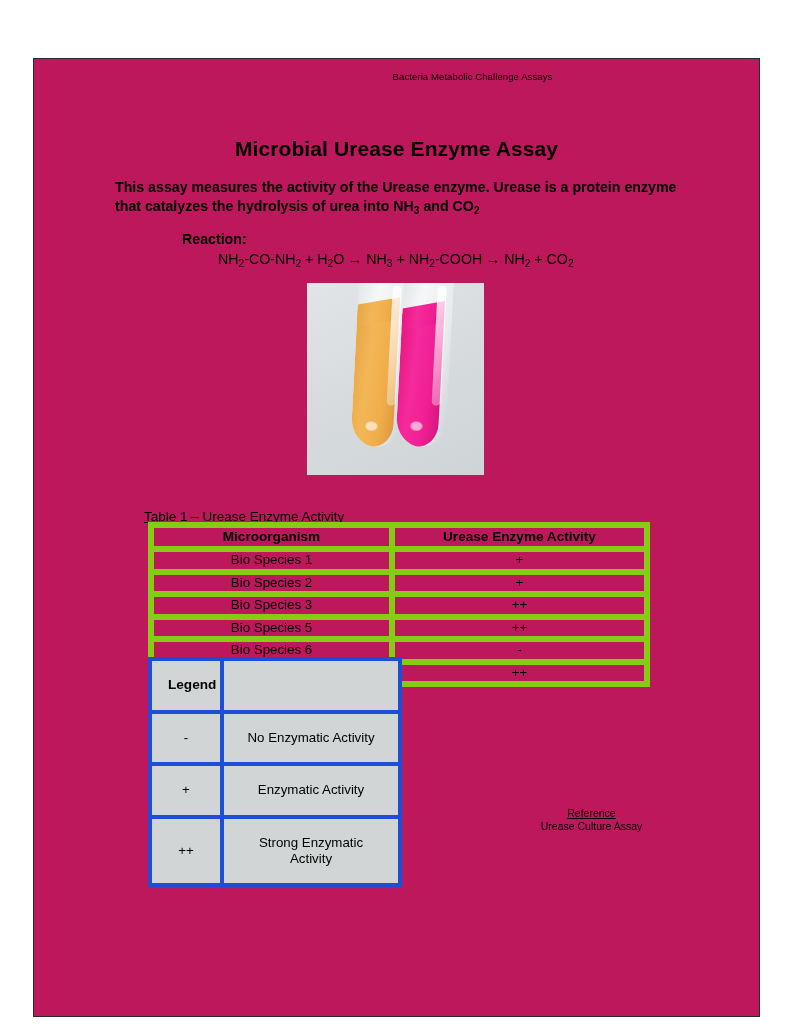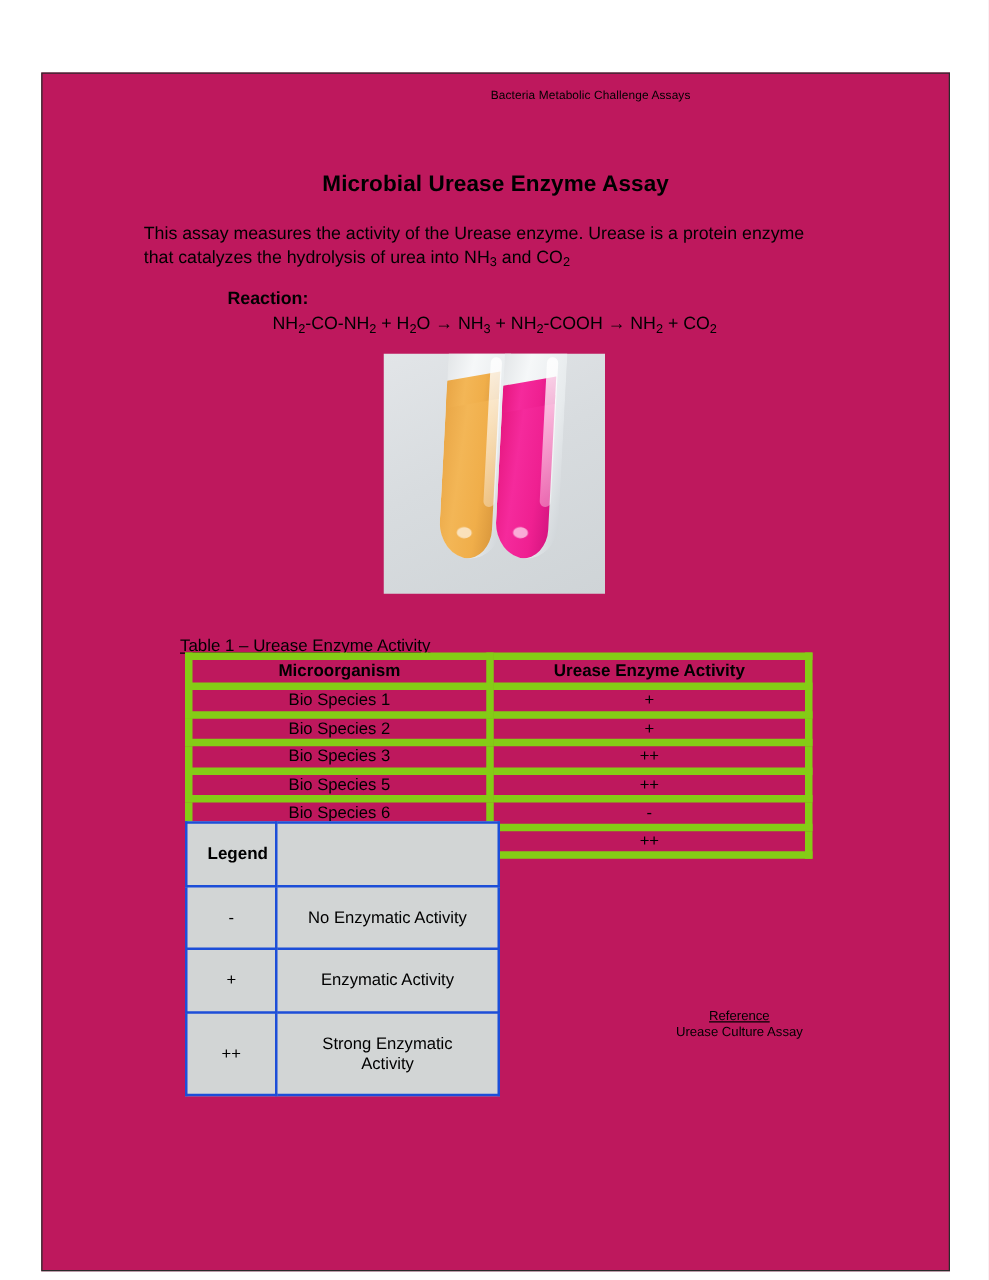--- a/index.html
+++ b/index.html
@@ -48,33 +48,34 @@
     box-sizing: border-box;
   }
 
   
   .doc-title {
     position: absolute;
     top: 78px;
     left: 0;
     width: 100%;
     text-align: center;
-    font-size: 18px;
+    font-size: 21px;
     font-weight: bold;
     letter-spacing: 0.1px;
   }
 
   
   .intro {
     position: absolute;
     top: 119px;
     left: 81px;
     width: 580px;
     font-size: 14.2px;
     line-height: 19px;
+    font-weight: bold;
   }
   .intro .ln2 { display: block; }
 
   sub {
     font-size: 0.72em;
     vertical-align: baseline;
     position: relative;
     bottom: -0.28em;
   }
 
@@ -221,21 +222,21 @@
     position: absolute;
     left: 114px;
     top: 598px;
     width: 250px;
     border-collapse: collapse;
     table-layout: fixed;
     font-size: 13.3px;
     background: #d2d5d5;
   }
   table.legend-table td {
-    border: 2px solid #1d4ed8;
+    border: 4px solid #1d4ed8;
     background: #d2d5d5;
     text-align: center;
     height: 16.5px;
     line-height: 16px;
     padding: 16px;
   }
   table.legend-table td.legend-head {
     font-weight: bold;
     font-size: 13.6px;
   }

